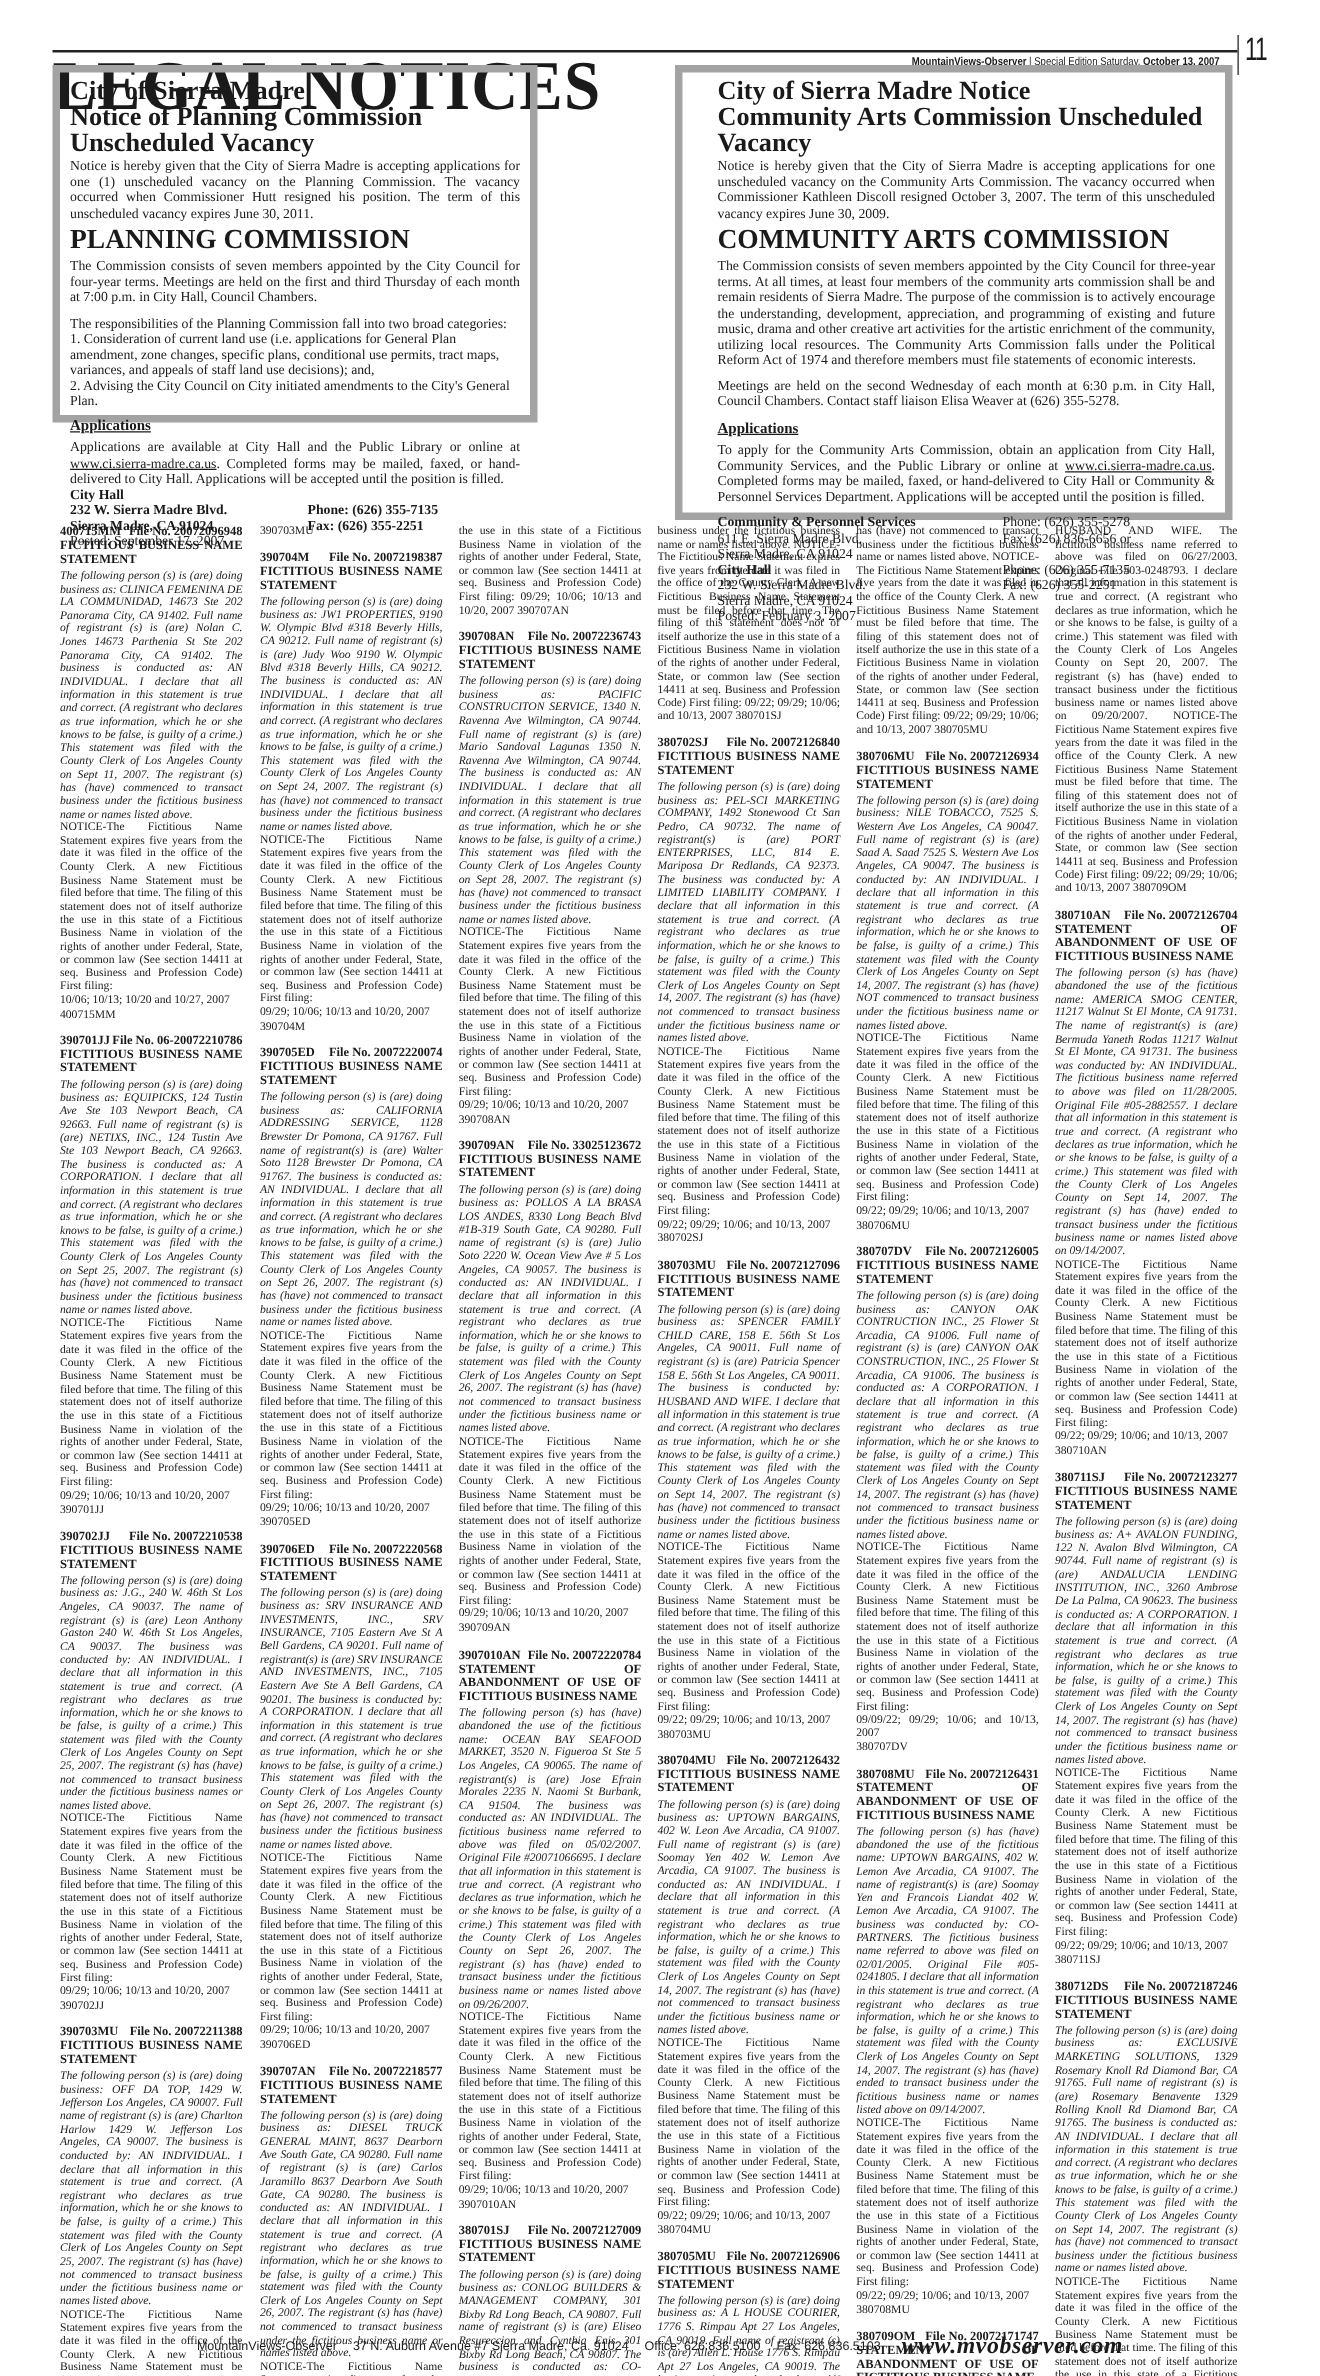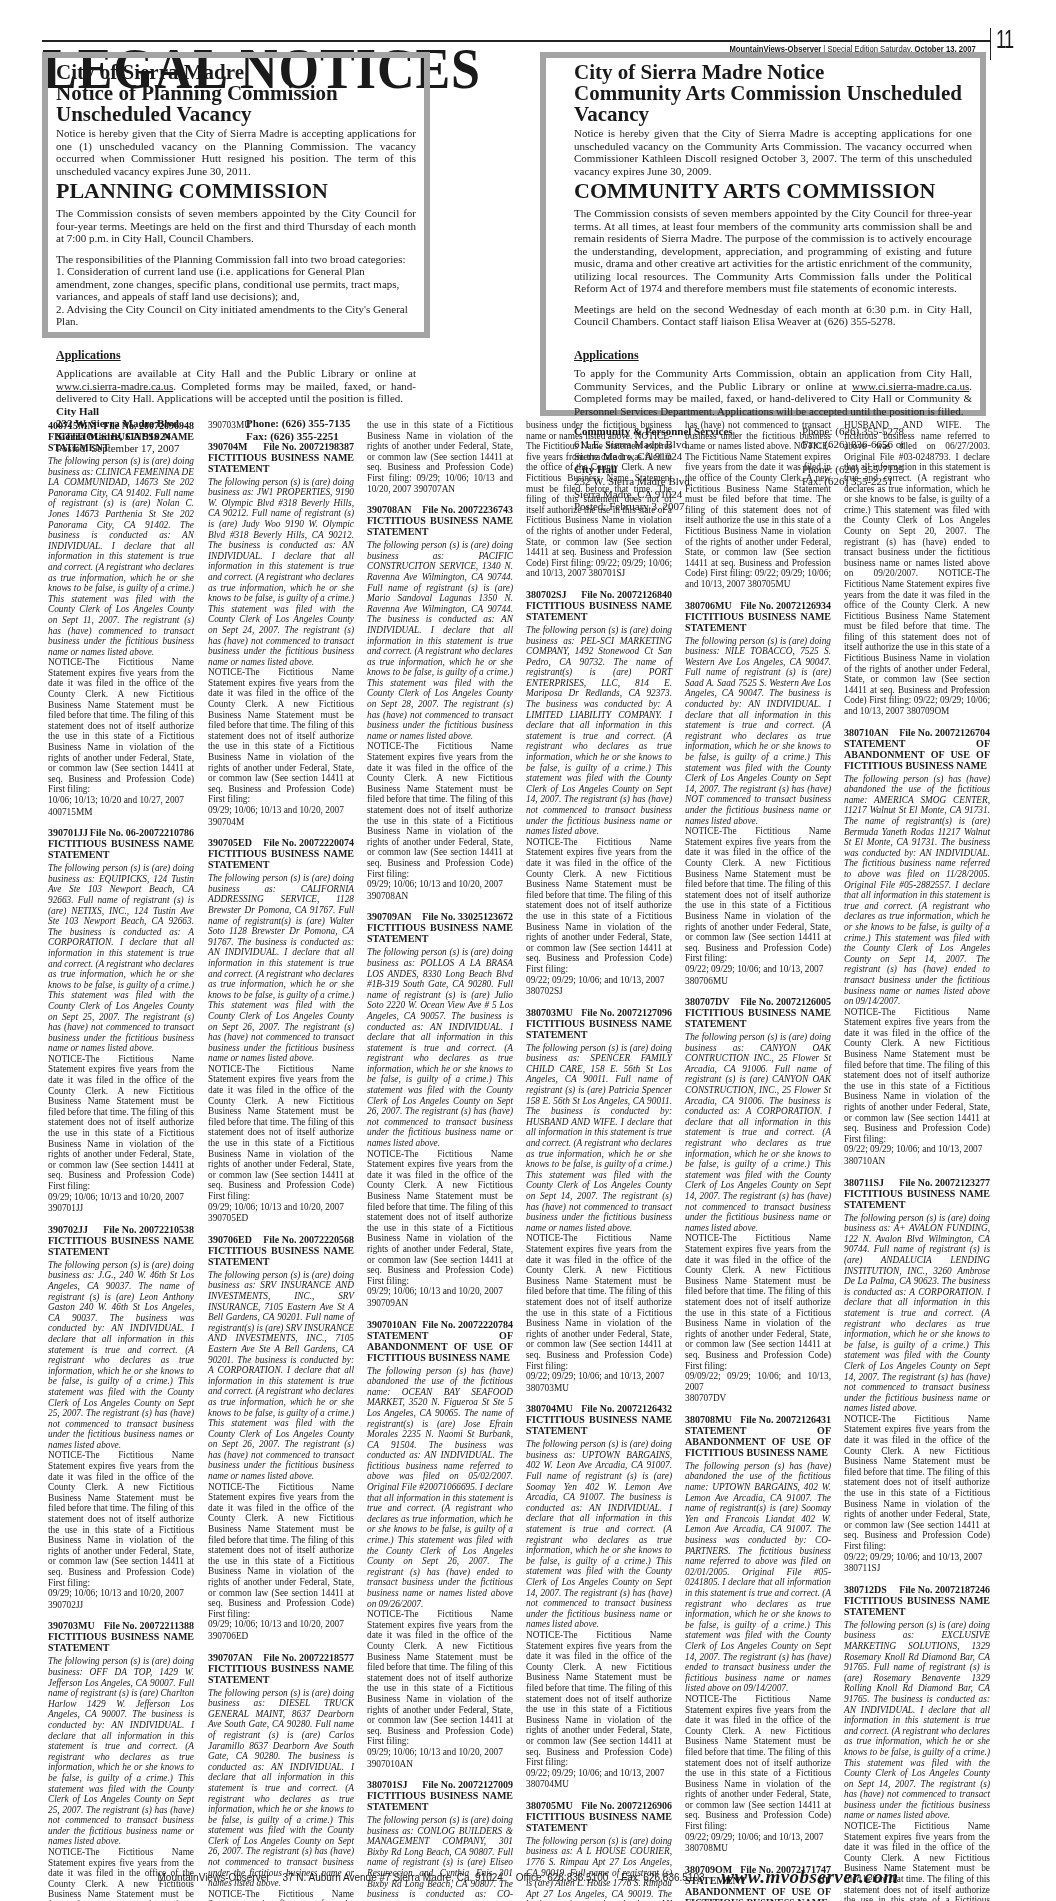--- a/index.html
+++ b/index.html
@@ -10,21 +10,21 @@
   .page-num-rule { position: absolute; left: 990px; top: 28px; width: 1px; height: 32px; background: #222; }
   .page-number { position: absolute; left: 996px; top: 24px; font-family: "Liberation Sans", sans-serif; font-size: 26px; font-weight: normal; transform: scaleX(0.7); transform-origin: left top; letter-spacing: -1px; }
   .masthead { position: absolute; left: 42px; top: 40px; font-family: "Liberation Serif", serif; font-size: 56px; font-weight: bold; letter-spacing: 1px; line-height: 58px; transform: scaleX(0.93); transform-origin: left top; }
   .edition-line { position: absolute; right: 80px; top: 44px; font-family: "Liberation Sans", sans-serif; font-size: 9px; transform: scaleX(0.85); transform-origin: right top; white-space: nowrap; }
   .edition-line b { font-weight: bold; }
 
   .notice-box { position: absolute; border: 6px solid #a3a3a3; padding: 4px 8px; font-size: 11px; line-height: 12.5px; }
   .notice-box .h1 { font-size: 21px; font-weight: bold; line-height: 21px; }
   .notice-box .sec { font-size: 22px; font-weight: bold; line-height: 24px; margin: 2px 0 4px; }
   .notice-box p { text-align: justify; margin-bottom: 8px; }
-  .notice-box .ul { font-weight: bold; text-decoration: underline; font-size: 12px; margin: 21px 0 6px; }
+  .notice-box .ul { font-weight: bold; text-decoration: underline; font-size: 12px; margin: 6px 0 6px; }
   .notice-box .link { text-decoration: underline; }
   .contact-grid { display: grid; grid-template-columns: 1fr 170px; line-height: 12.5px; }
   .contact-grid .b { font-weight: bold; }
 
   #planning-box { left: 42px; top: 52px; width: 388px; height: 286px; }
   #arts-box { left: 540px; top: 52px; width: 446px; height: 364px; padding-left: 28px; }
 
   .columns { position: absolute; top: 420px; left: 48px; width: 940px; height: 1440px; }
   .col { position: absolute; top: 0; width: 146px; font-size: 9.3px; line-height: 10.6px; text-align: justify; }
   .col .ad { margin-bottom: 10px; }

